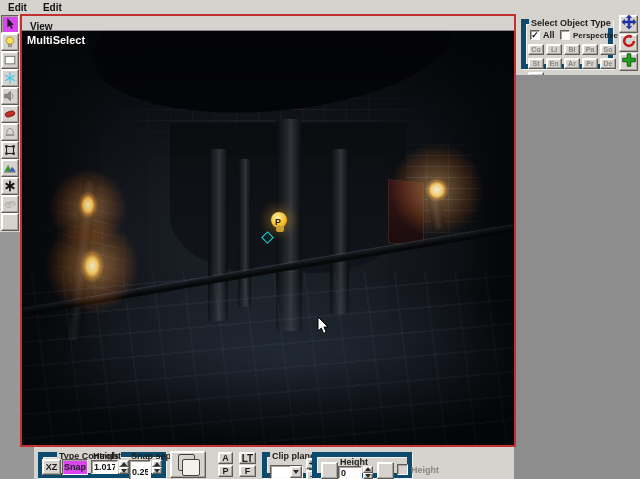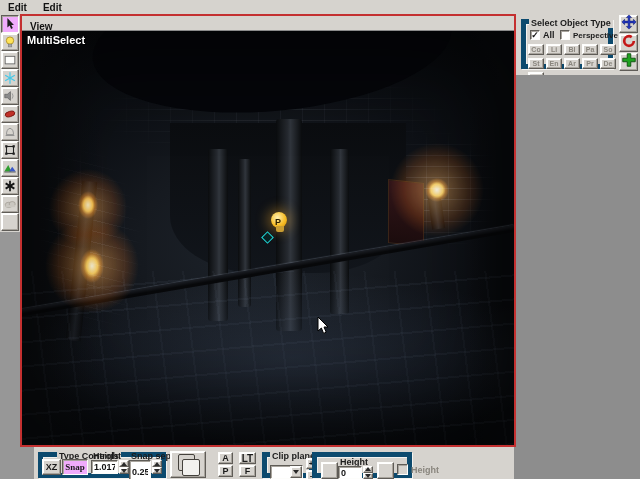--- a/index.html
+++ b/index.html
@@ -7,21 +7,21 @@
        font-family:"Liberation Sans", sans-serif; -webkit-font-smoothing:none;}
   #app{position:absolute;left:0;top:0;width:640px;height:479px;}
   .abs{position:absolute;}
 
   
   .panel{background:#d6d3ce;}
   .btn{background:#d6d3ce;border:1px solid;border-color:#fdfdfb #5f5c57 #5f5c57 #fdfdfb;
        box-shadow:inset -1px -1px 0 #a8a49d, inset 1px 1px 0 #ffffff;
        display:flex;align-items:center;justify-content:center;box-sizing:border-box;
        font-weight:bold;color:#1b1b1b;padding:0;cursor:default;}
-  .btn.pressed{border-color:#5f5c57 #fdfdfb #fdfdfb #5f5c57;box-shadow:inset 1px 1px 0 #a8a49d;background:#f0abfc;font-family:Liberation Serif, serif;}
+  .btn.pressed{border-color:#5f5c57 #fdfdfb #fdfdfb #5f5c57;box-shadow:inset 1px 1px 0 #a8a49d;background:#d946ef;}
   .btn.disabled{color:#8a867e;}
   .sunken{background:#ffffff;border:1px solid;border-color:#5f5c57 #fdfdfb #fdfdfb #5f5c57;
        box-shadow:inset 1px 1px 0 #a8a49d;box-sizing:border-box;}
   .group{border:5px solid #0c4a6e;box-shadow:1px 1px 0 #f3f2ef, inset 1px 1px 0 #f3f2ef;box-sizing:border-box;padding-left:31px;}
   .gtitle{position:absolute;top:-6px;background:#d6d3ce;padding:0 2px;font-size:9px;font-weight:bold;color:#1b1b1b;white-space:nowrap;line-height:10px;}
   .lbl{font-size:9px;font-weight:bold;color:#1b1b1b;white-space:nowrap;}
   .lbl.dis{color:#8a867e;}
   input.val{font-family:"Liberation Sans",sans-serif;font-size:9px;font-weight:bold;color:#111;padding:0 2px;outline:none;}
   .spin{display:flex;flex-direction:column;width:10px;}
   .spin .btn{flex:1;}

